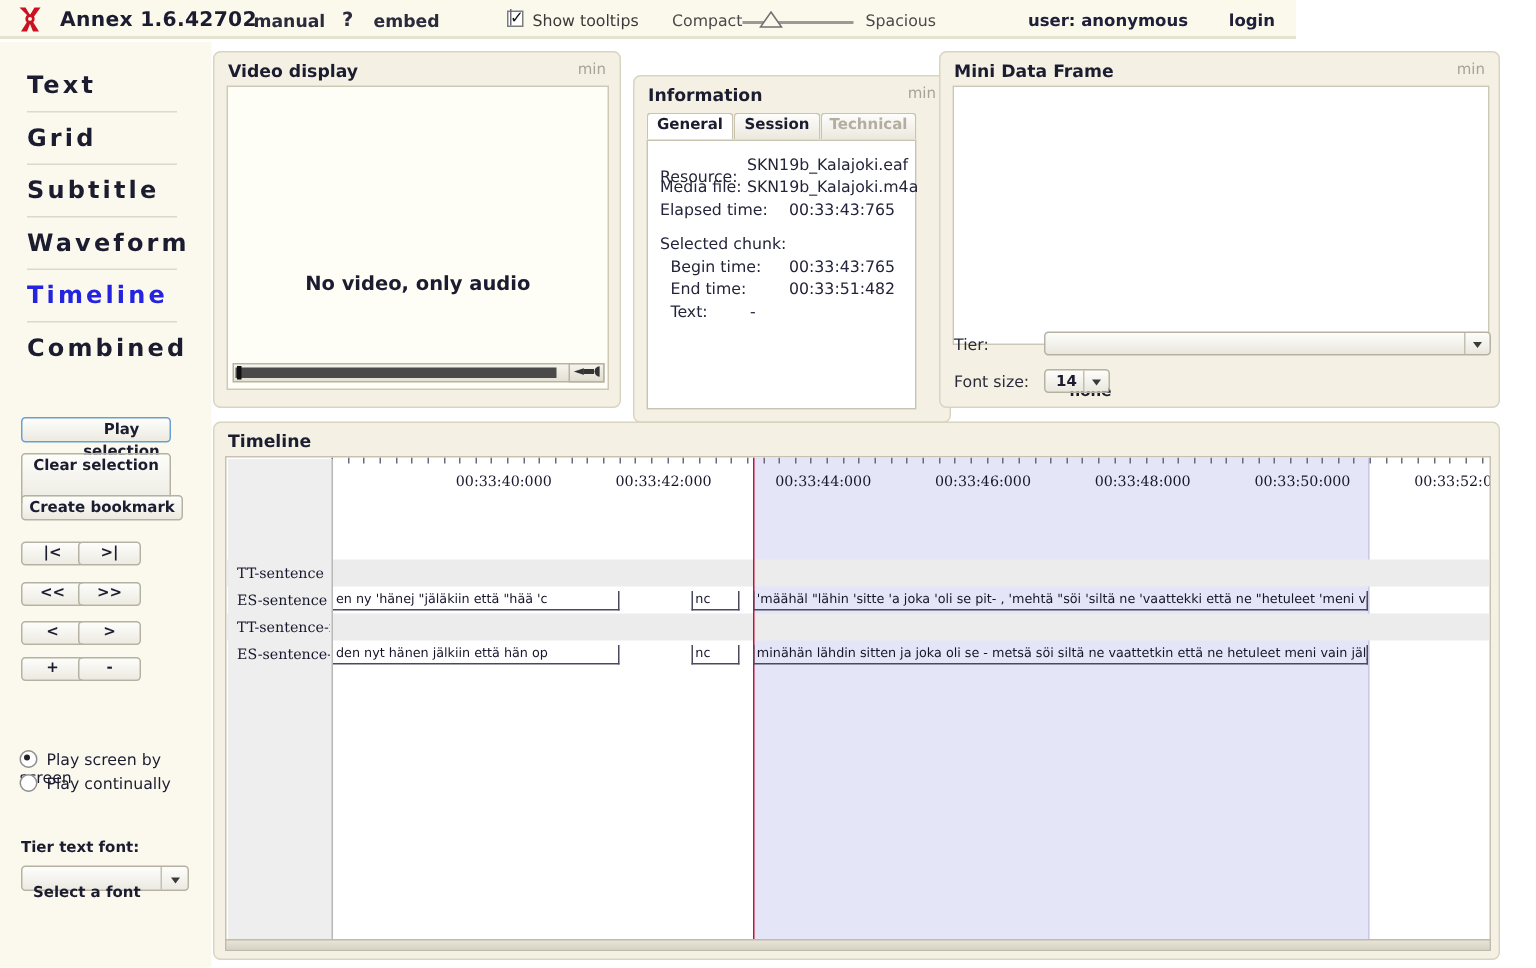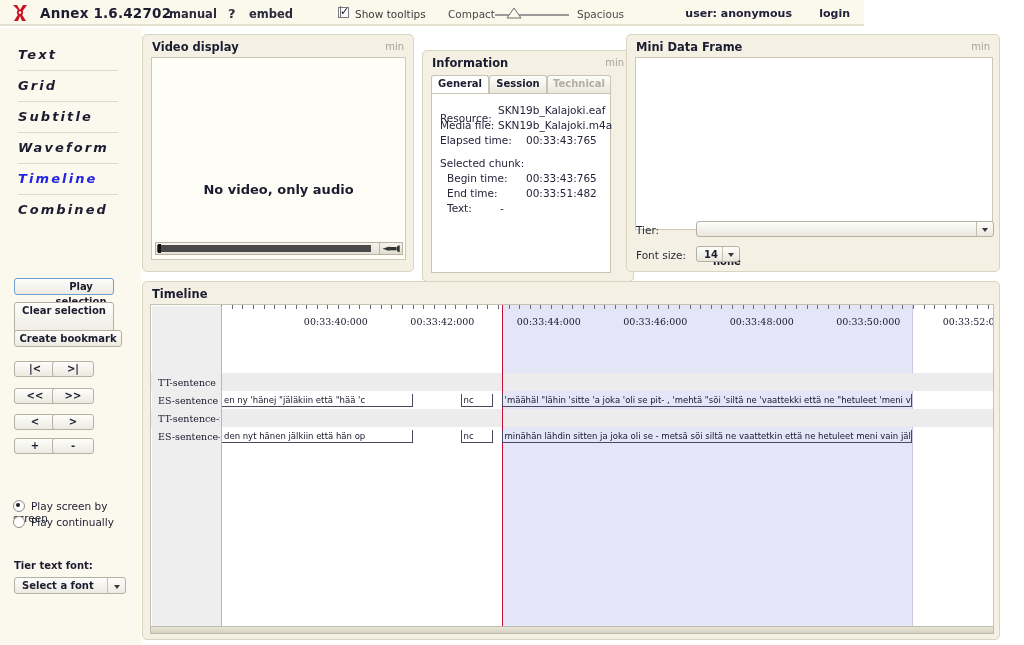--- a/index.html
+++ b/index.html
@@ -88,25 +88,24 @@
 
   
   #sidebar {
     position: absolute; left: 0; top: 28px;
     width: 141px; height: 617px;
     background: #fbf9ee;
     box-sizing: border-box;
   }
   .nav-list { position: absolute; left: 18px; top: 12px; width: 100px; }
   .nav-item {
-    font-weight: bold; font-size: 13px; letter-spacing: 2.1px;
+    font-weight: bold; font-size: 16px; letter-spacing: 2.1px;
     color: #1c1c30; padding: 7px 0 8px 0;
     border-bottom: 1px solid #ddd9c8;
     cursor: pointer;
-    font-style: italic;
   }
   .nav-item.active { color: #2323e0; }
   .nav-item.last { border-bottom: none; }
 
   .btn {
     background: linear-gradient(to bottom, #fdfdfb 0%, #eceae1 100%);
     border: 1px solid #b5b1a3;
     border-radius: 3px;
     font-family: "DejaVu Sans", "Liberation Sans", sans-serif;
     font-weight: bold; font-size: 10px; color: #1c1c30;
@@ -153,21 +152,21 @@
     font-weight: bold; font-size: 10px; color: #1c1c30;
   }
   #font-select {
     position: absolute; left: 14px; top: 549px;
     width: 112px; height: 17px;
     background: linear-gradient(to bottom, #fdfdfb 0%, #eceae1 100%);
     border: 1px solid #b5b1a3; border-radius: 3px;
     box-sizing: border-box; cursor: pointer;
   }
   #font-select .lbl {
-    position: absolute; left: 7px; top: 2px;
+    position: absolute; left: 7px; top: 12px;
     font-weight: bold; font-size: 10px; color: #1c1c30;
   }
   #font-select .arrow {
     position: absolute; right: 0; top: 0; width: 17px; height: 15px;
     border-left: 1px solid #c3bfb1;
   }
   .caret {
     position: absolute; left: 50%; top: 50%;
     margin-left: -3px; margin-top: -1px;
     width: 0; height: 0;

